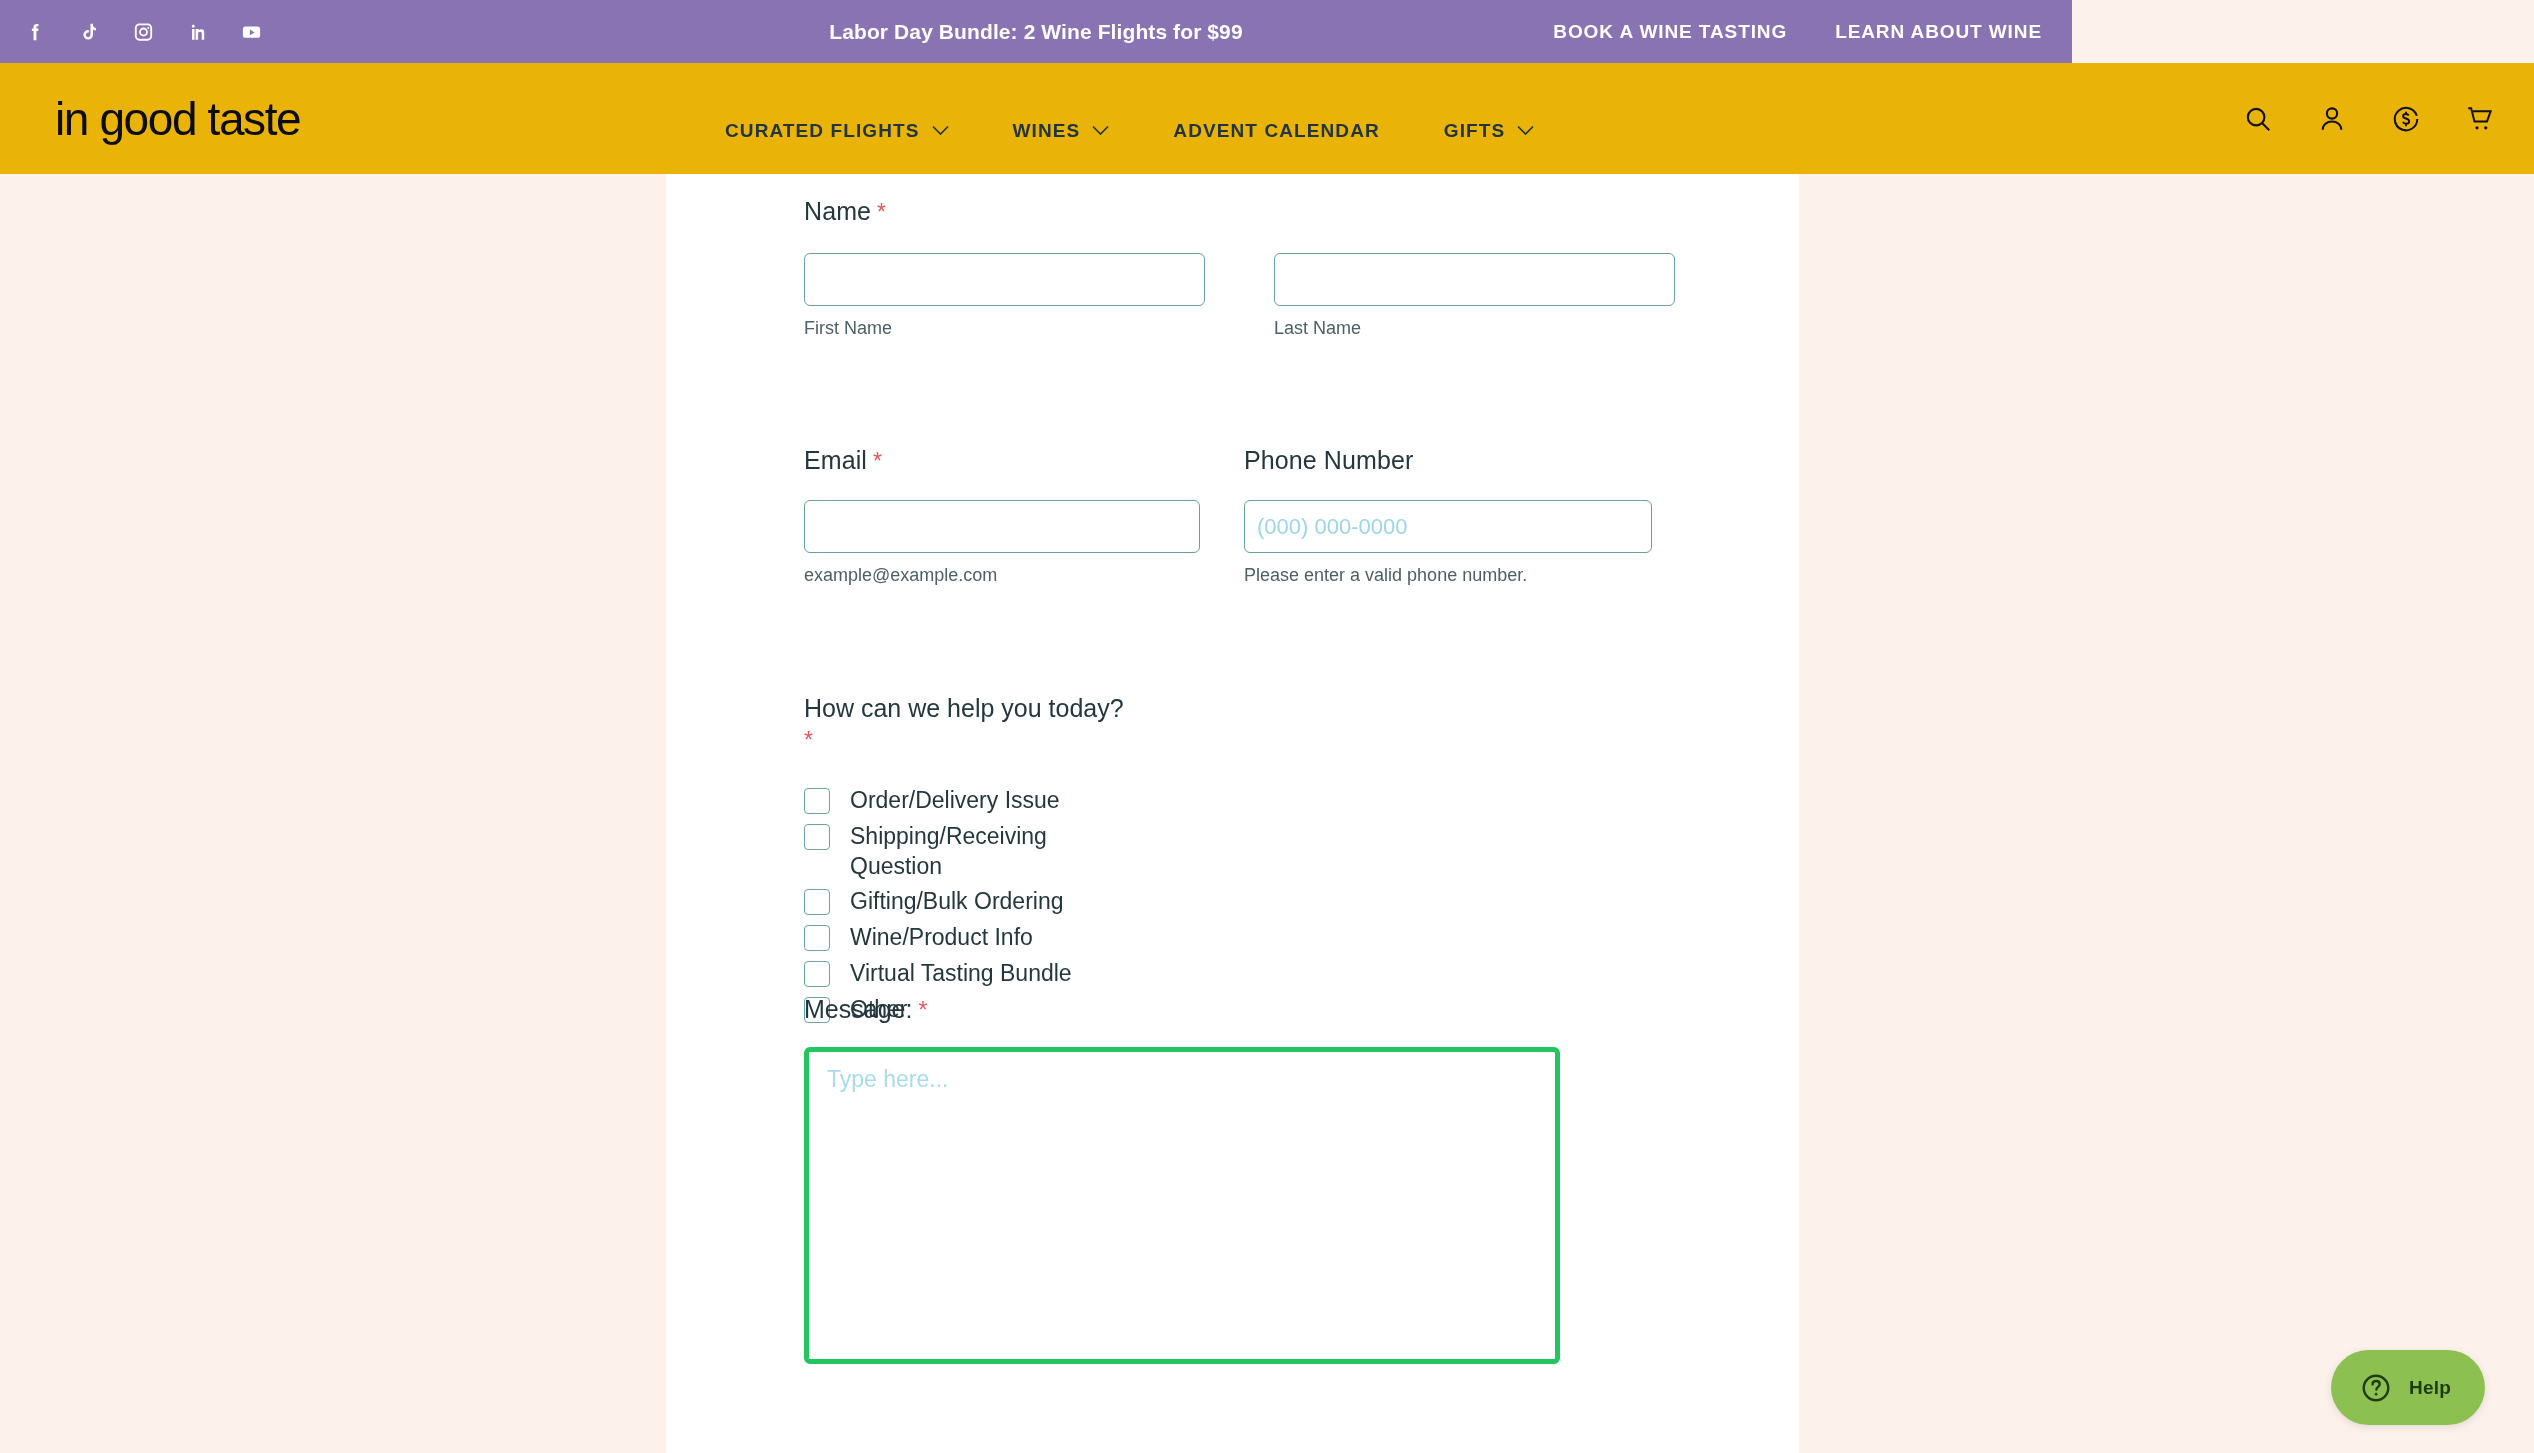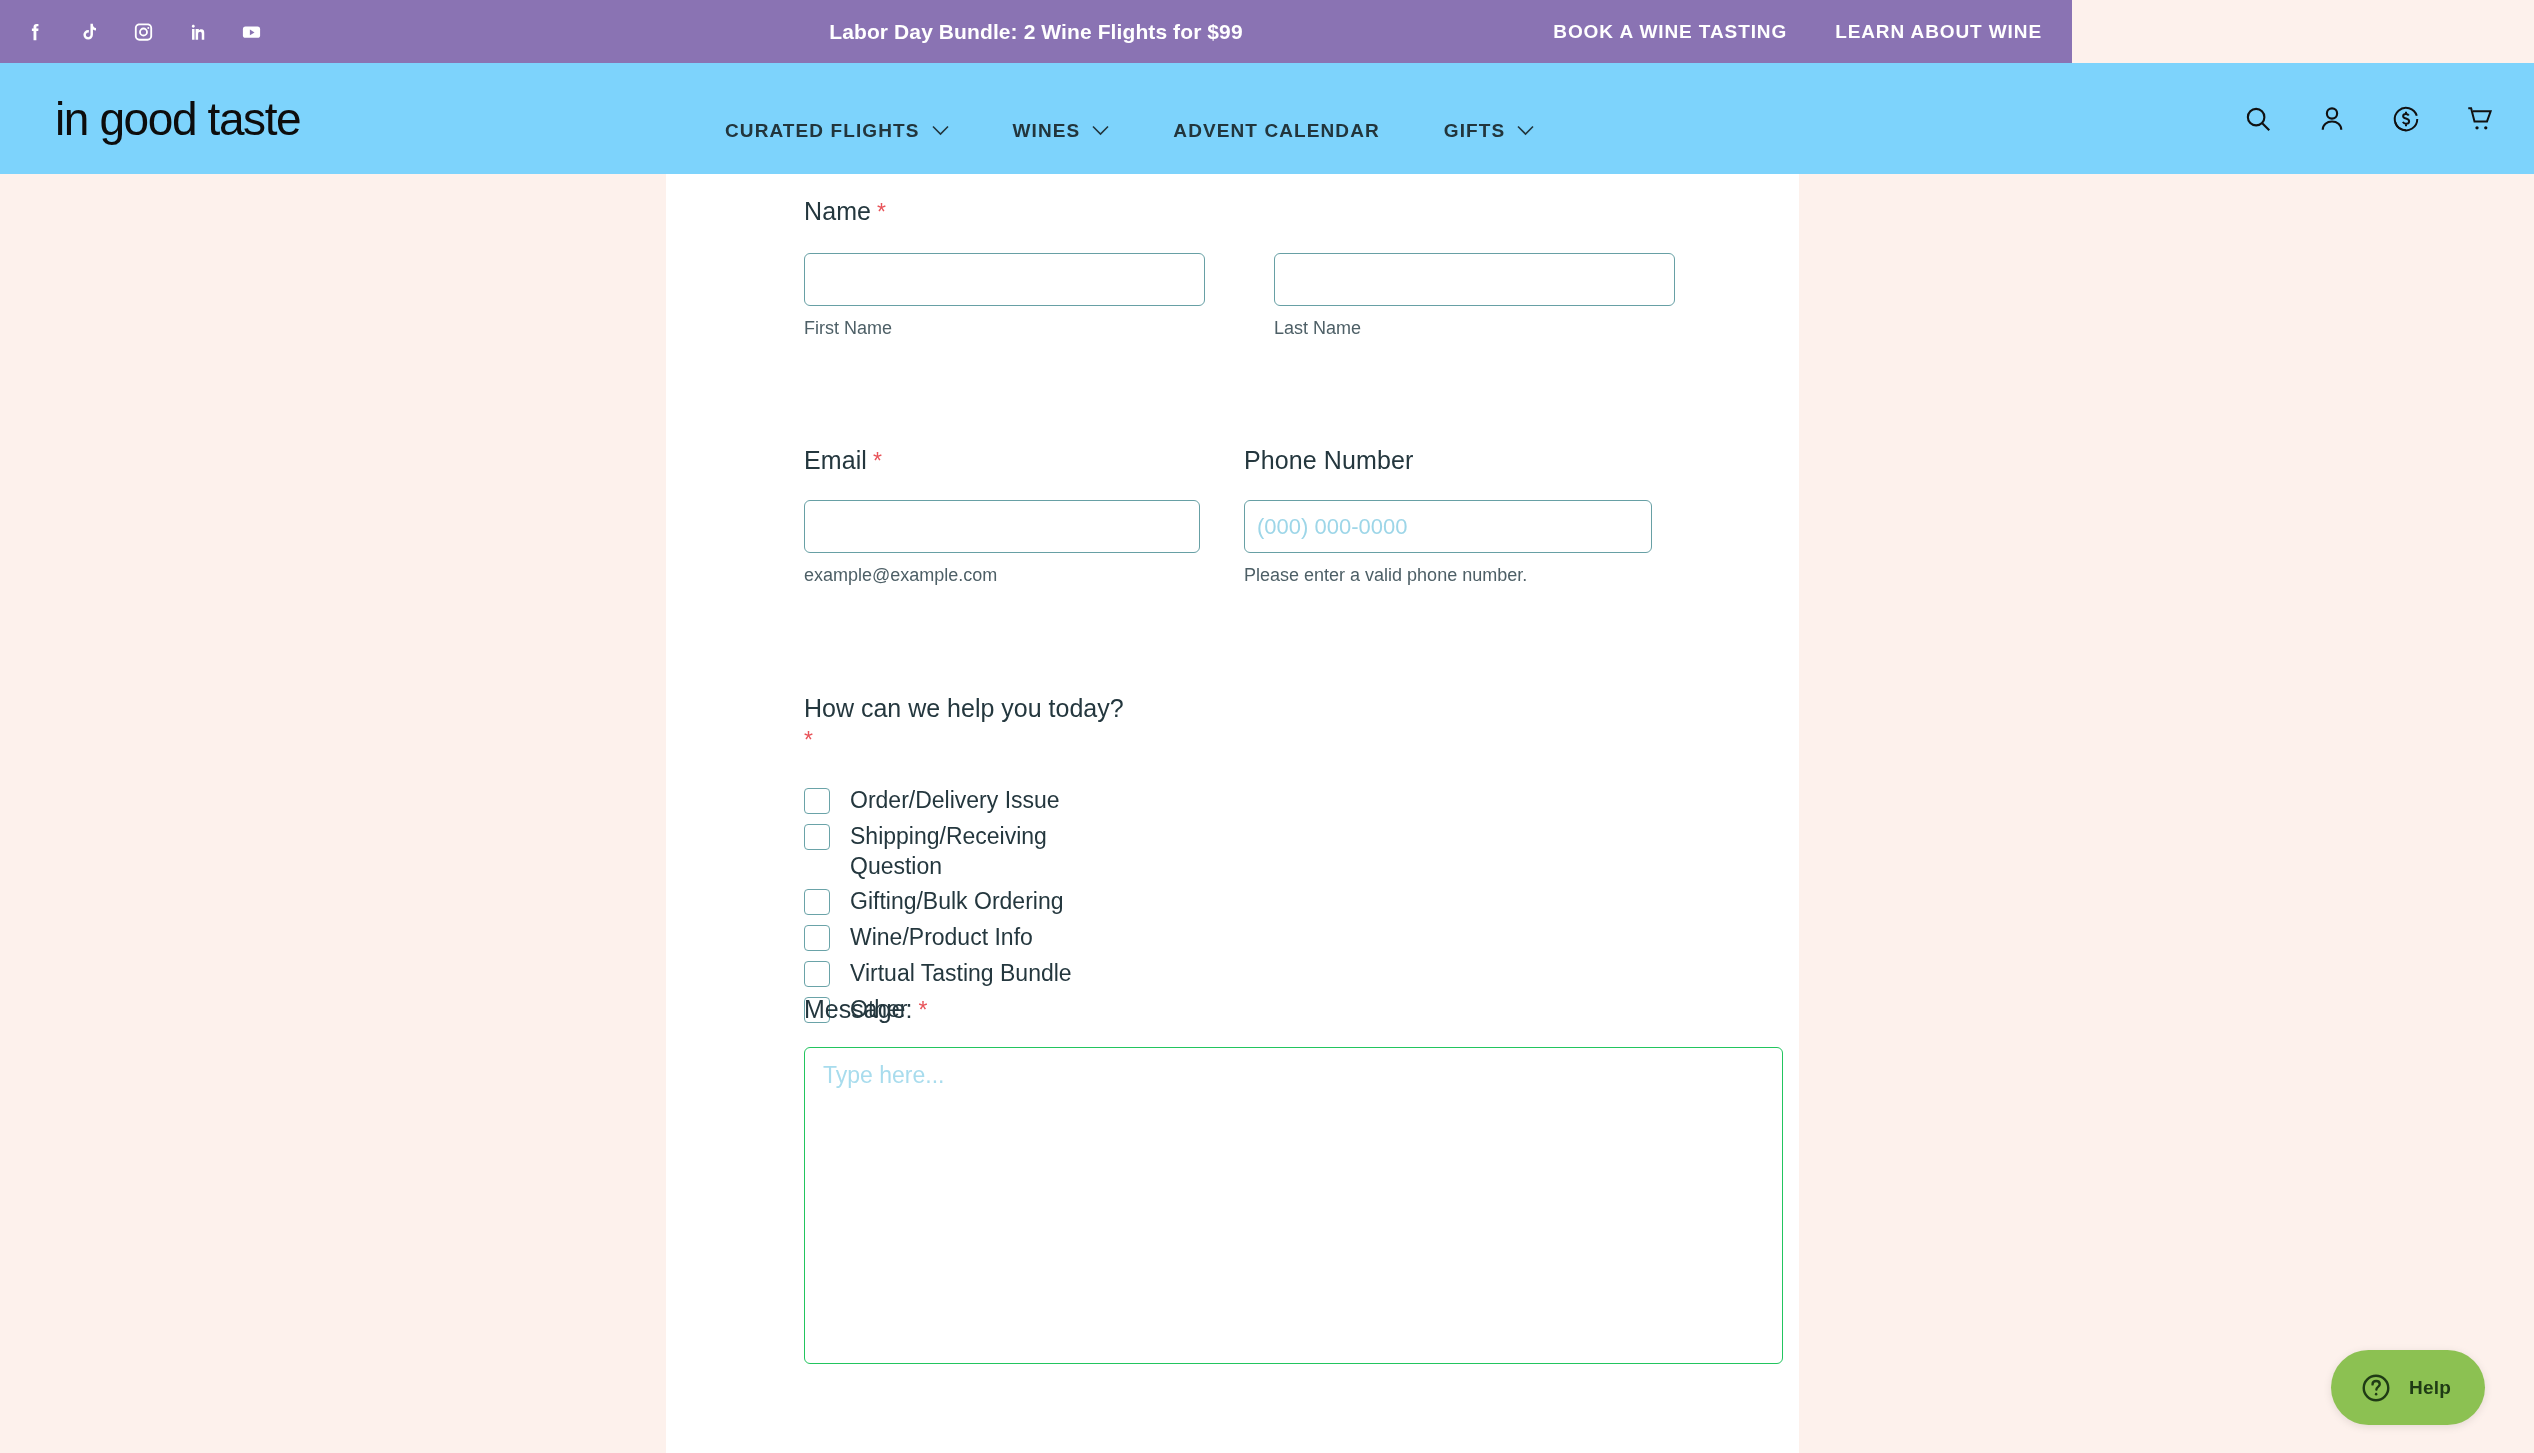--- a/index.html
+++ b/index.html
@@ -75,21 +75,21 @@
     cursor: pointer;
     white-space: nowrap;
   }
 
   
   .header {
     position: absolute;
     top: 63px; left: 0;
     width: 2534px;
     height: 111px;
-    background: #7dd3fc;
+    background: #eab308;
     z-index: 35;
   }
   .logo {
     position: absolute;
     left: 55px;
     top: 50%;
     transform: translateY(-50%);
     font-size: 46px;
     font-weight: 400;
     letter-spacing: -1.4px;
@@ -233,23 +233,23 @@
     line-height: 1.32;
     max-width: 287px;
   }
 
   
   .message-block { position: absolute; top: 821px; left: 0; width: 891px; }
   .msg-label { font-size: 25px; color: #24373e; }
   .msg-area {
     display: block;
     margin-top: 23px;
-    width: 979px;
+    width: 756px;
     height: 317px;
-    border: 1px solid #22c55e;
+    border: 5px solid #22c55e;
     border-radius: 6px;
     background: #ffffff;
     font-size: 23px;
     font-family: "Liberation Sans", sans-serif;
     color: #24373e;
     padding: 14px 18px;
     outline: none;
     resize: none;
   }
   .msg-area::placeholder { color: #a8dced; opacity: 1; }

